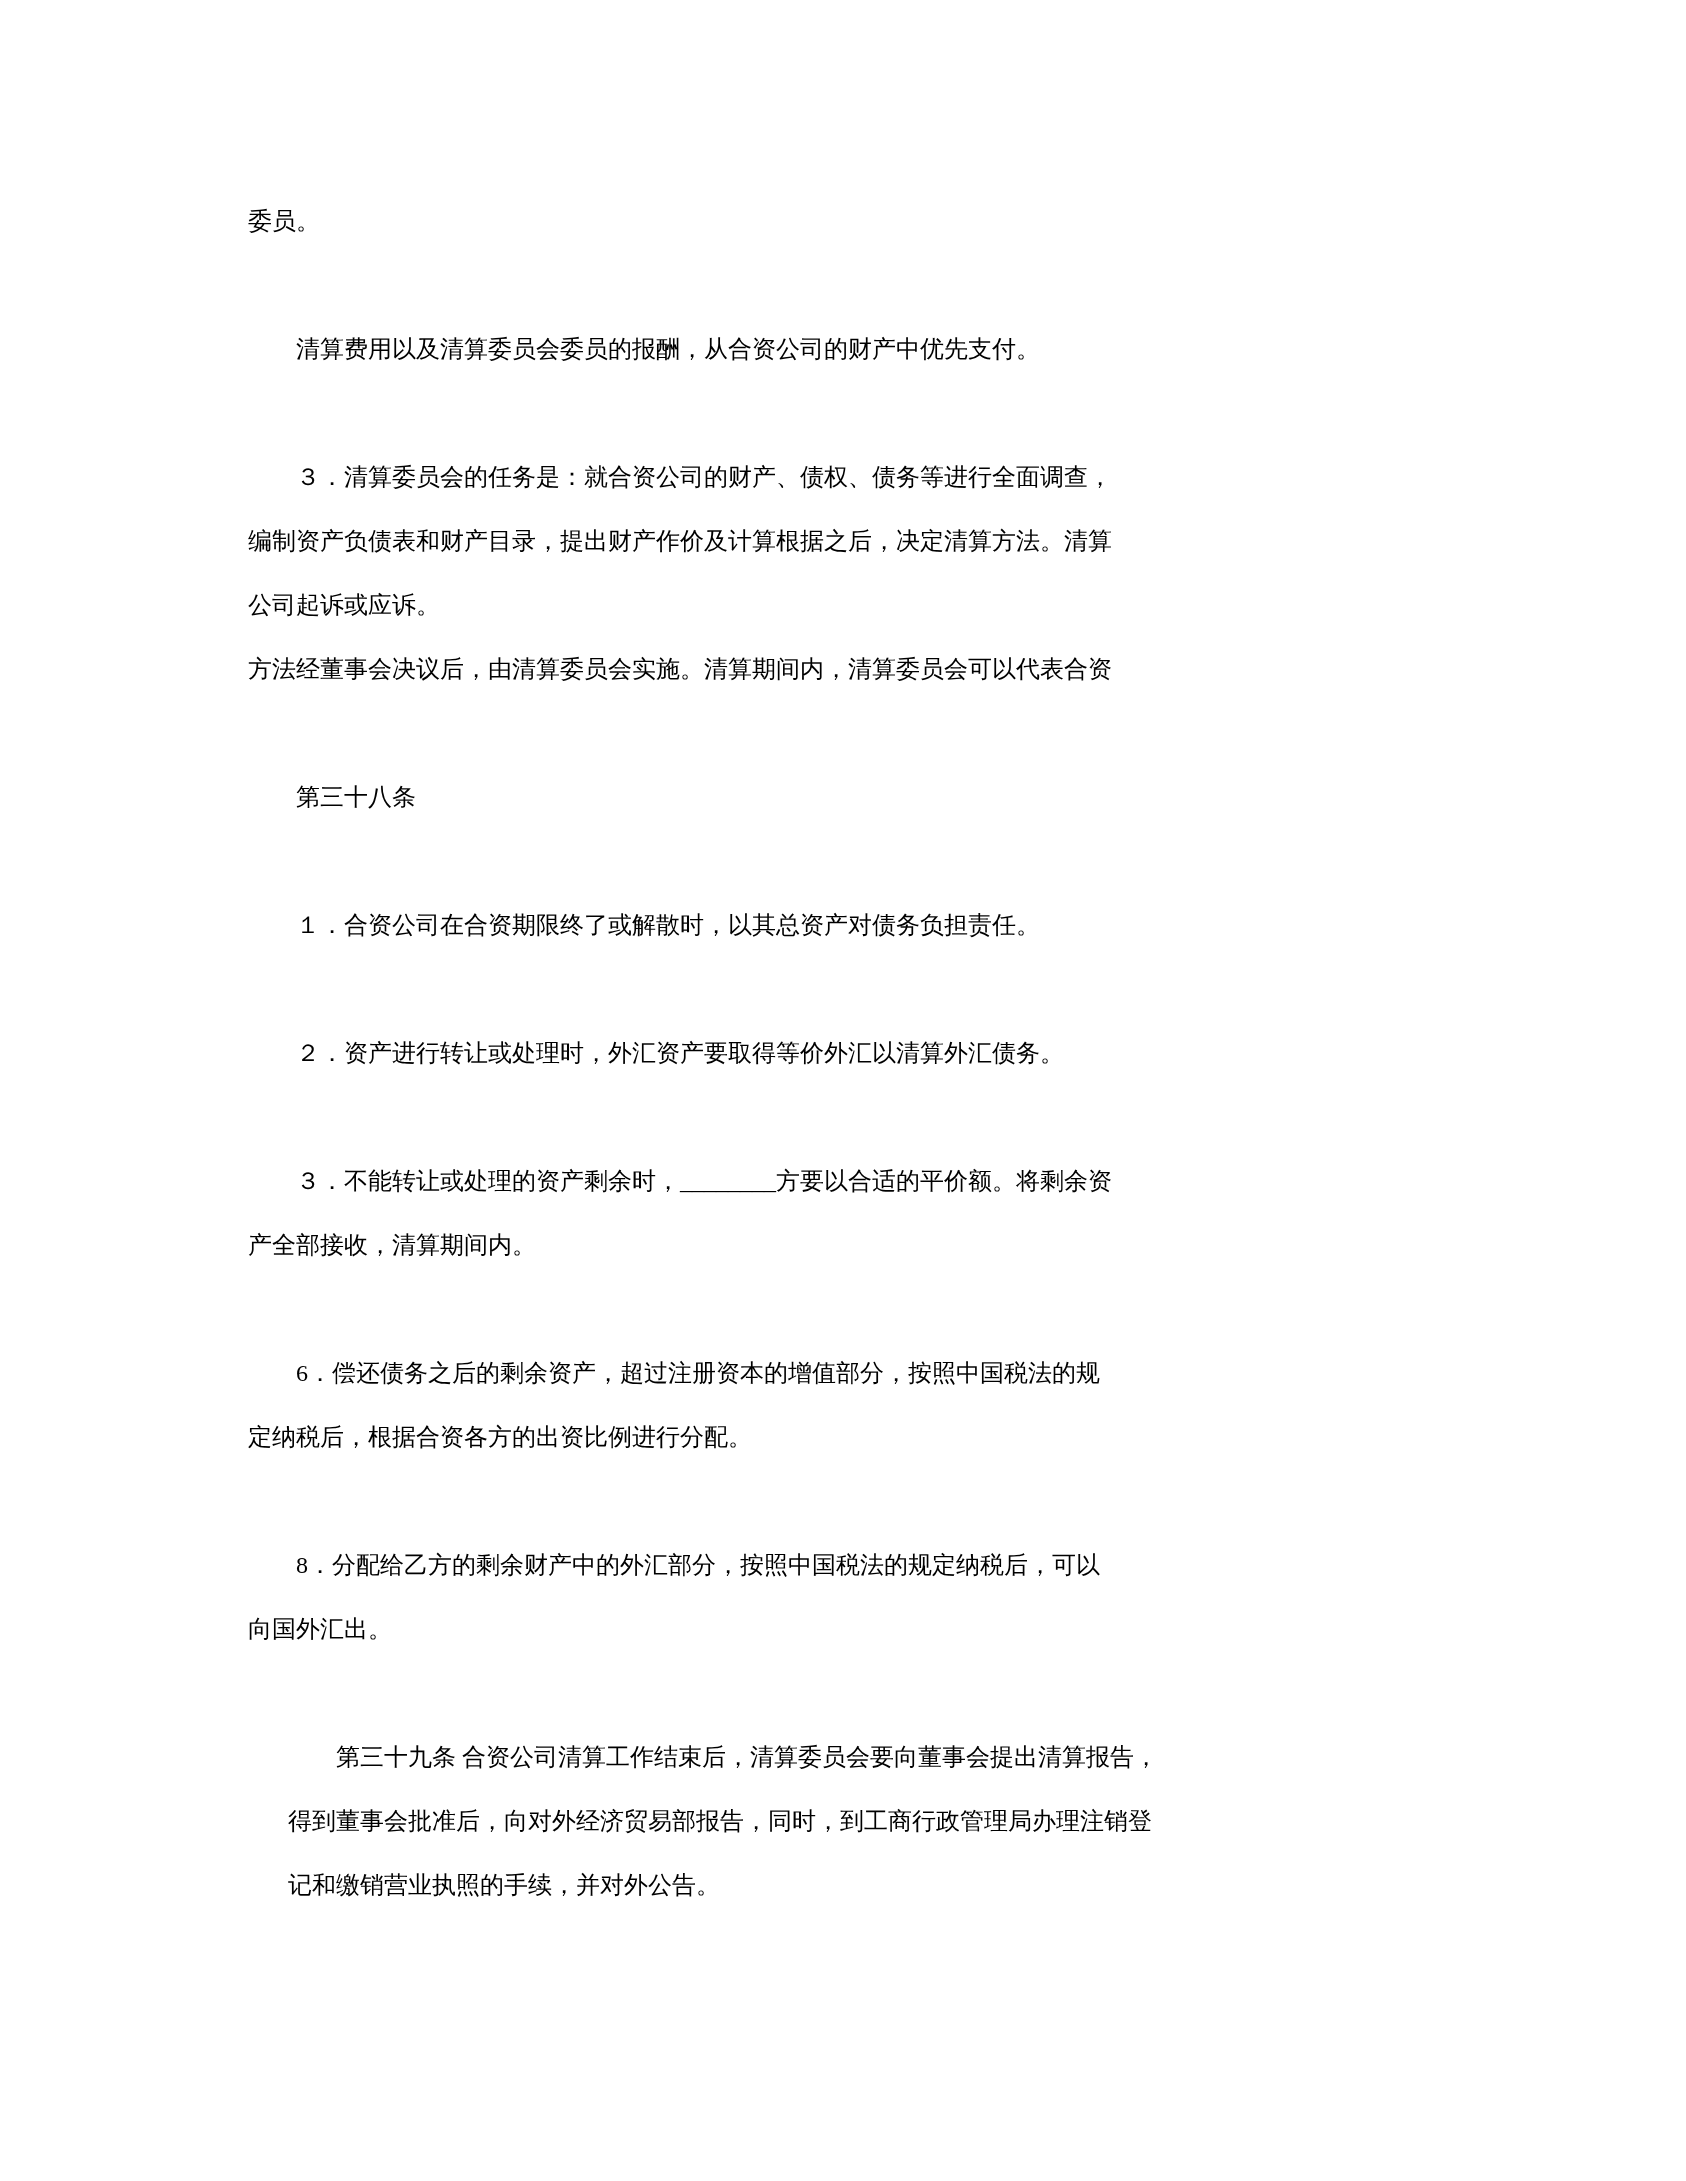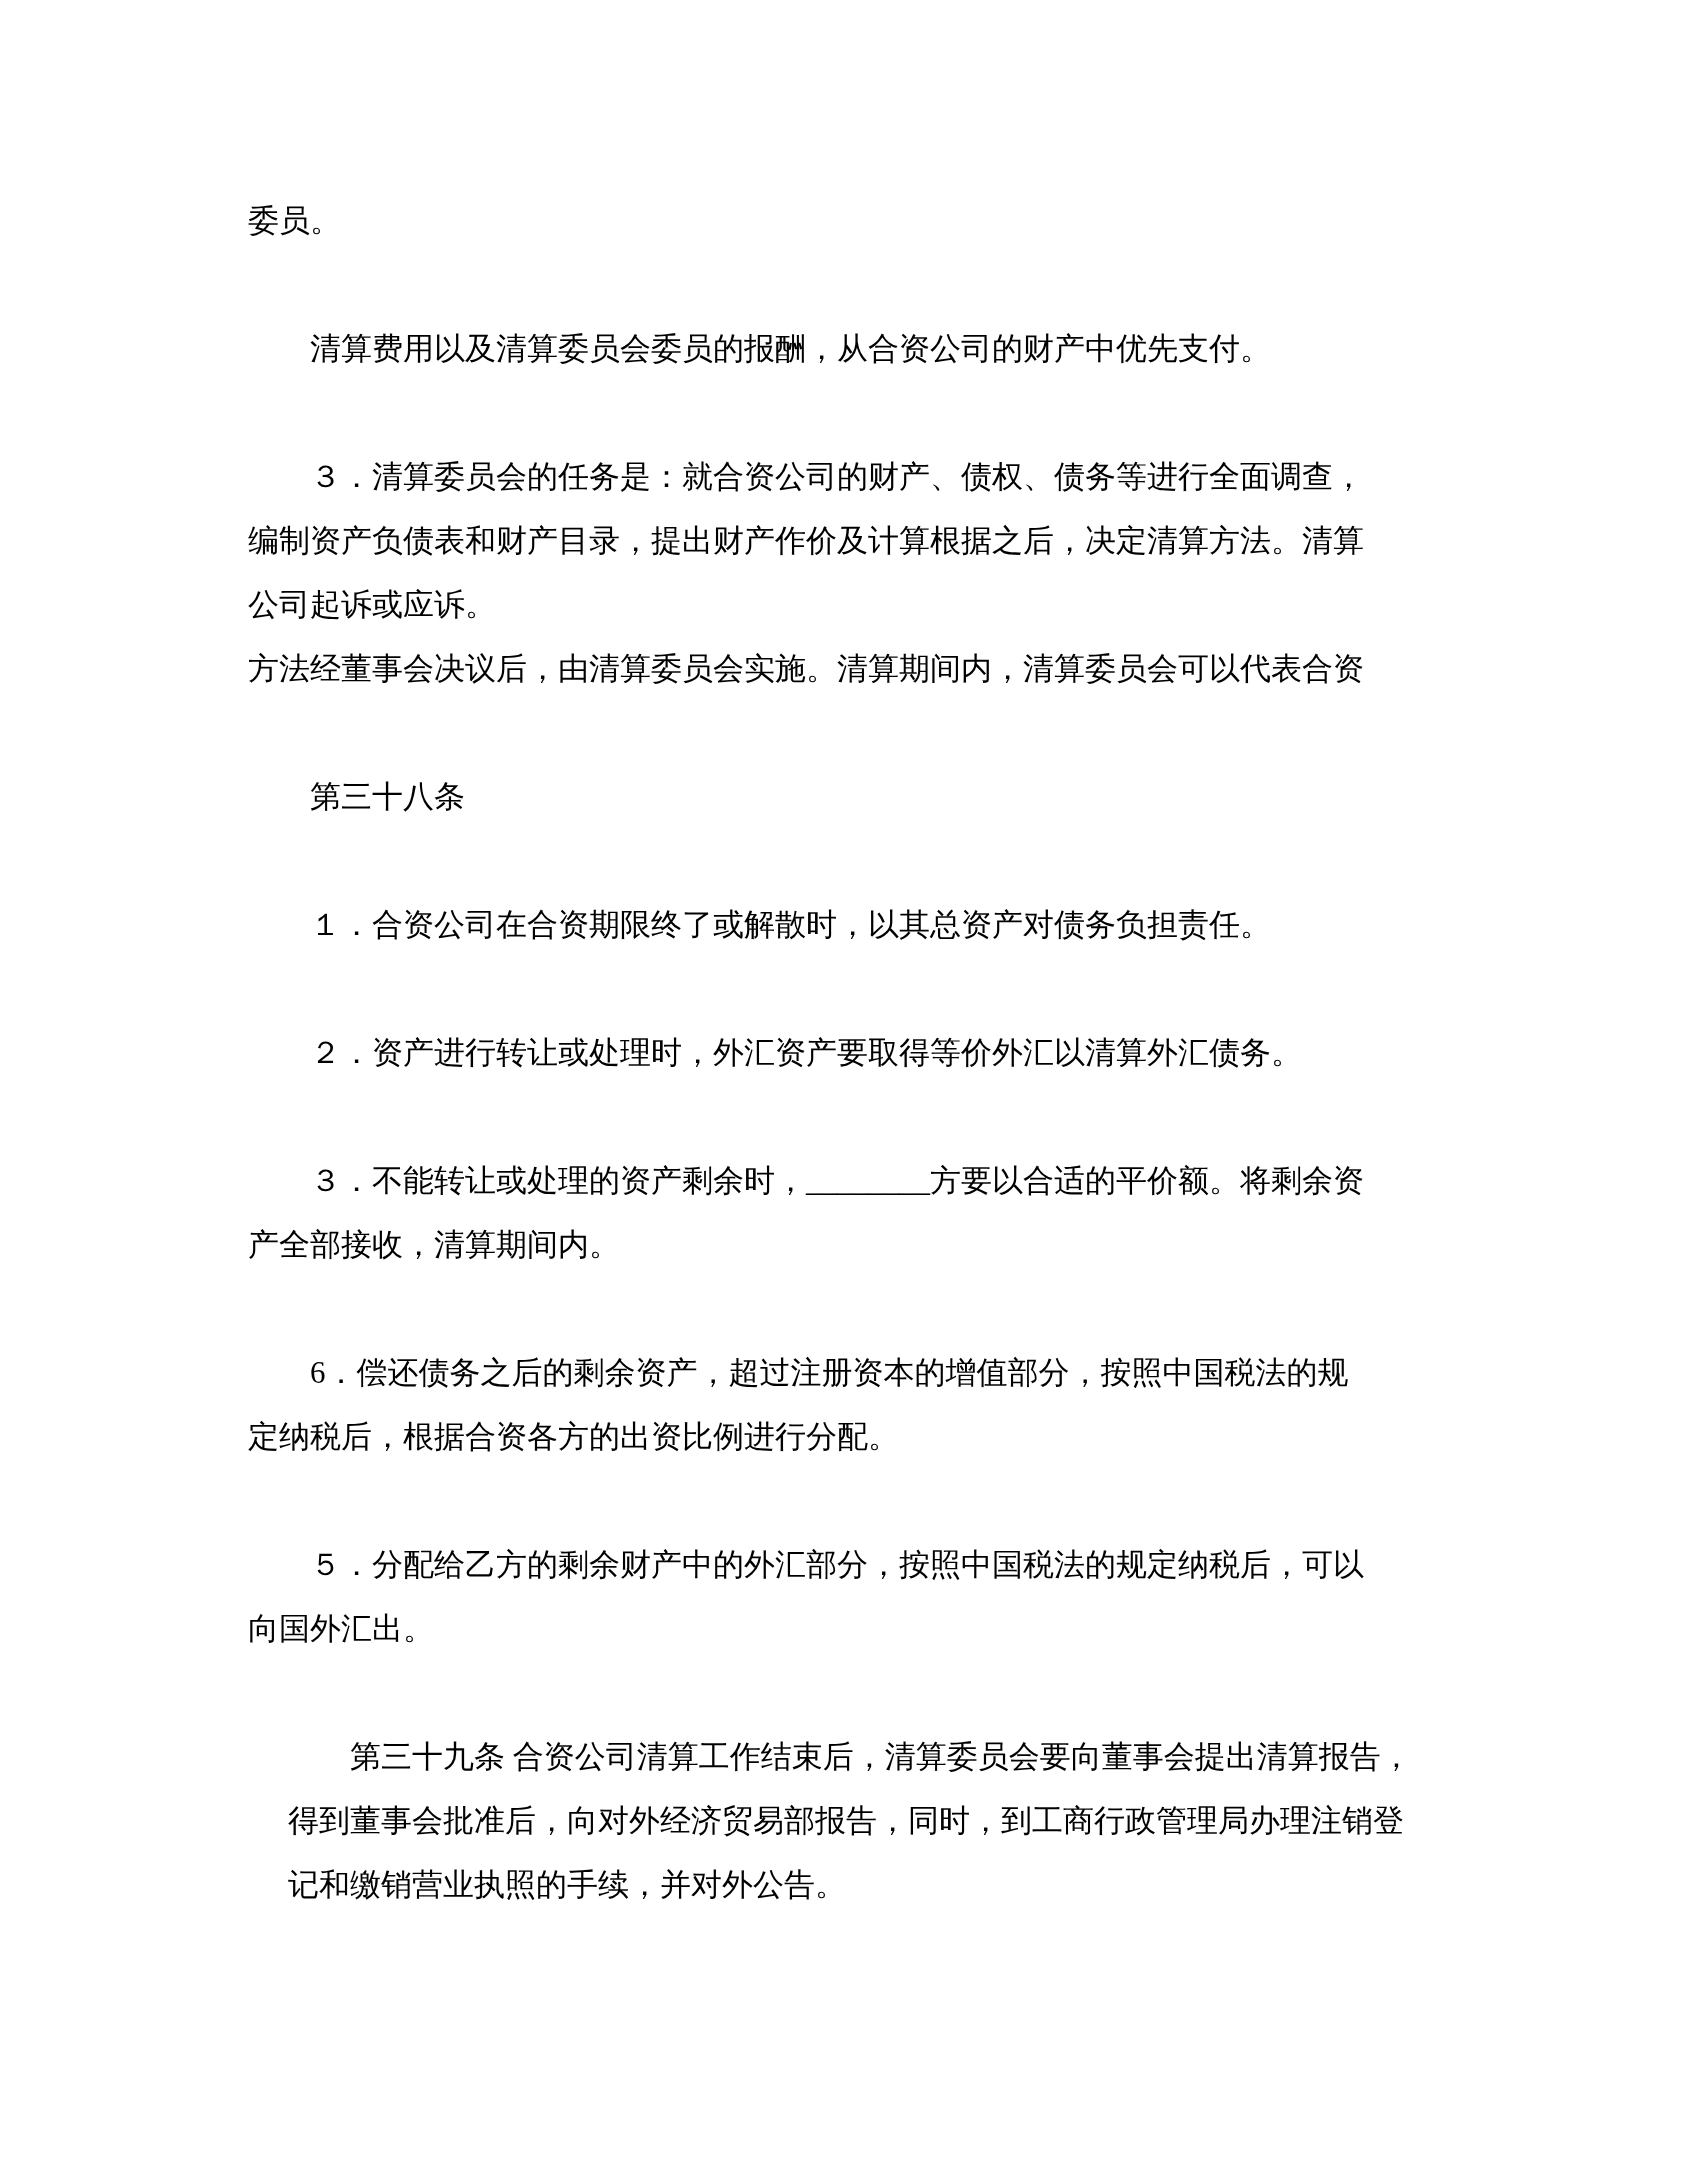--- a/index.html
+++ b/index.html
@@ -10,21 +10,21 @@
   .page {
     position: relative;
     width: 1686px;
     height: 2182px;
     box-sizing: border-box;
     margin: 0 auto;
     padding: 189px 248px 0 248px;
     background: #ffffff;
     color: #000000;
     font-family: "Liberation Serif", "DejaVu Serif", serif;
-    font-size: 31px;
+    font-size: 24px;
     line-height: 64px;
     overflow: hidden;
   }
   .para {
     margin: 0 0 64px 0;
   }
   .para:last-child {
     margin-bottom: 0;
     margin-left: 40px;
   }
@@ -72,21 +72,21 @@
     <div class="line">３．不能转让或处理的资产剩余时，________方要以合适的平价额。将剩余资</div>
     <div class="line">产全部接收，清算期间内。</div>
   </div>
 
   <div class="para indent">
     <div class="line">6．偿还债务之后的剩余资产，超过注册资本的增值部分，按照中国税法的规</div>
     <div class="line">定纳税后，根据合资各方的出资比例进行分配。</div>
   </div>
 
   <div class="para indent">
-    <div class="line">５．分配给乙方的剩余财产中的外汇部分，按照中国税法的规定纳税后，可以</div>
+    <div class="line">8．分配给乙方的剩余财产中的外汇部分，按照中国税法的规定纳税后，可以</div>
     <div class="line">向国外汇出。</div>
   </div>
 
   <div class="para indent">
     <div class="line">第三十九条 合资公司清算工作结束后，清算委员会要向董事会提出清算报告，</div>
     <div class="line">得到董事会批准后，向对外经济贸易部报告，同时，到工商行政管理局办理注销登</div>
     <div class="line">记和缴销营业执照的手续，并对外公告。</div>
   </div>
 
 </div>

